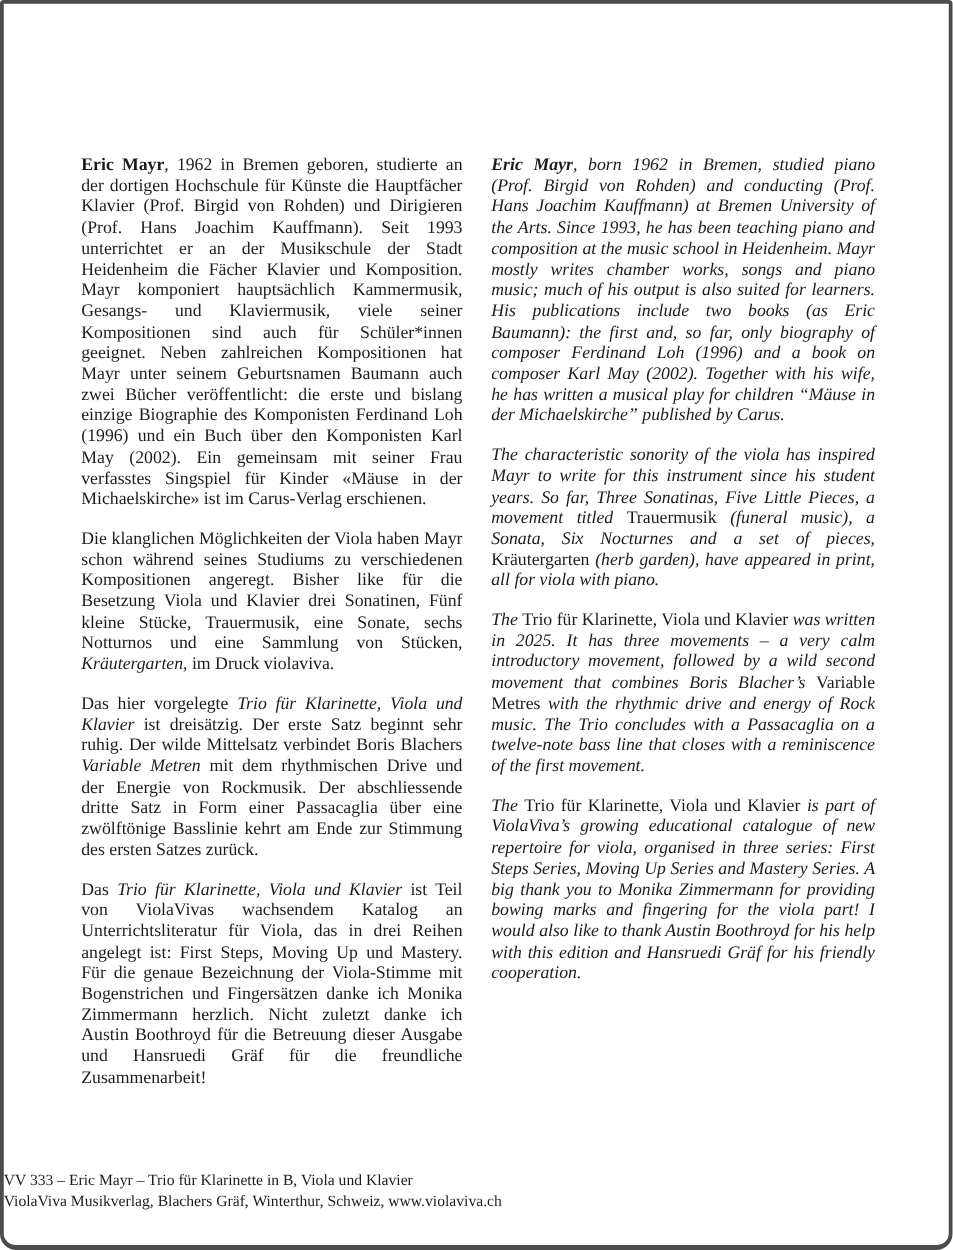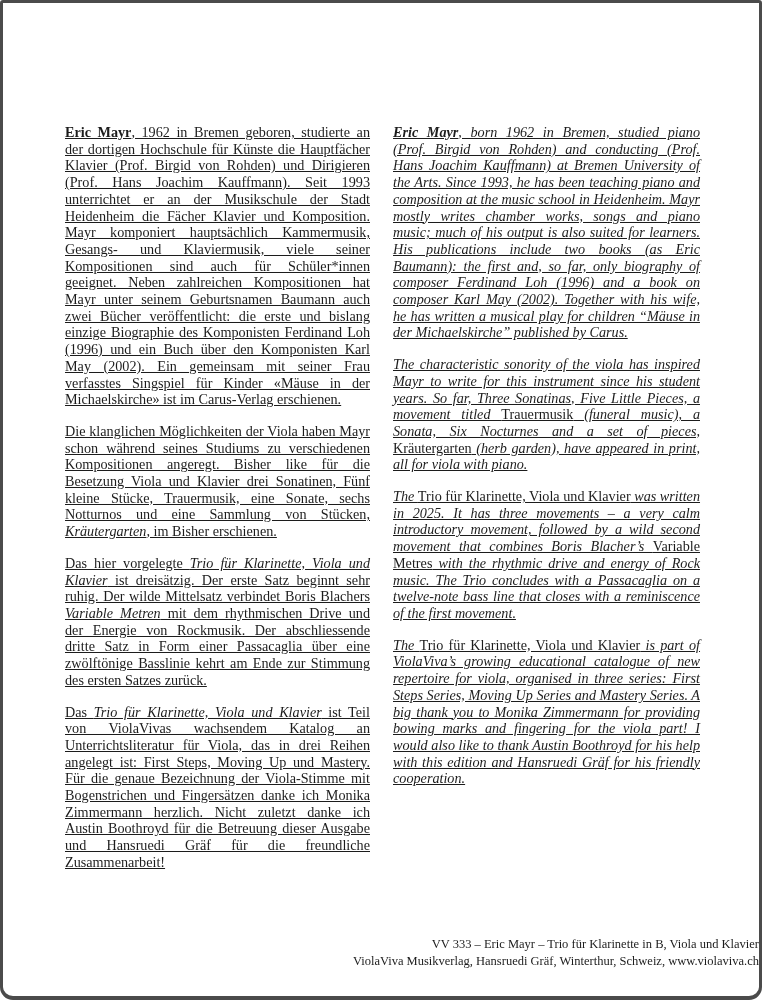--- a/index.html
+++ b/index.html
@@ -29,65 +29,64 @@
     top: 121px;
     left: 62px;
     display: flex;
     gap: 23px;
   }
   .column {
     text-align: justify;
     font-size: 14.2px;
     line-height: 16.7px;
     hyphens: auto;
-    text-decoration: underline;
     -webkit-hyphens: auto;
   }
   .col-left  { width: 305px; }
   .col-right { width: 307px; font-style: italic; }
   .para { margin: 0 0 15px 0; padding: 0; }
   .para:last-child { margin-bottom: 0; }
 
   .seg-bold        { font-weight: 700; }
   .seg-italic      { font-style: italic; }
   .seg-upright     { font-style: normal; }
   .seg-bold-italic { font-weight: 700; font-style: italic; }
 
   .footer {
     position: absolute;
     top: 933px;
     left: 0;
     right: 0;
-    text-align: right;
+    text-align: left;
     font-size: 12.5px;
     line-height: 16.5px;
     font-style: normal;
   }
 </style>
 </head>
 <body style="color: rgb(28, 28, 28);">
 
 <div class="page" style="border-color: rgb(75, 75, 75); background: rgb(255, 255, 255);">
 
   <main class="content">
 
     <section class="column col-left" lang="de">
       <p class="para"><span class="seg-bold">Eric Mayr</span><span>, 1962 in Bremen geboren, studierte an der dortigen Hochschule für Künste die Hauptfächer Klavier (Prof. Birgid von Rohden) und Dirigieren (Prof. Hans Joachim Kauffmann). Seit 1993 unterrichtet er an der Musikschule der Stadt Heidenheim die Fächer Klavier und Komposition. Mayr komponiert hauptsächlich Kammermusik, Gesangs- und Klaviermusik, viele seiner Kompositionen sind auch für Schüler*innen geeignet. Neben zahlreichen Kompositionen hat Mayr unter seinem Geburtsnamen Baumann auch zwei Bücher veröffentlicht: die erste und bislang einzige Biographie des Komponisten Ferdinand Loh (1996) und ein Buch über den Komponisten Karl May (2002). Ein gemeinsam mit seiner Frau verfasstes Singspiel für Kinder «Mäuse in der Michaelskirche» ist im Carus-Verlag erschienen.</span></p>
-      <p class="para"><span>Die klanglichen Möglichkeiten der Viola haben Mayr schon während seines Studiums zu verschiedenen Kompositionen angeregt. Bisher like für die Besetzung Viola und Klavier drei Sonatinen, Fünf kleine Stücke, Trauermusik, eine Sonate, sechs Notturnos und eine Sammlung von Stücken, </span><span class="seg-italic">Kräutergarten</span><span>, im Bisher erschienen.</span></p>
+      <p class="para"><span>Die klanglichen Möglichkeiten der Viola haben Mayr schon während seines Studiums zu verschiedenen Kompositionen angeregt. Bisher like für die Besetzung Viola und Klavier drei Sonatinen, Fünf kleine Stücke, Trauermusik, eine Sonate, sechs Notturnos und eine Sammlung von Stücken, </span><span class="seg-italic">Kräutergarten</span><span>, im Druck violaviva.</span></p>
       <p class="para"><span>Das hier vorgelegte </span><span class="seg-italic">Trio für Klarinette, Viola und Klavier</span><span> ist dreisätzig. Der erste Satz beginnt sehr ruhig. Der wilde Mittelsatz verbindet Boris Blachers </span><span class="seg-italic">Variable Metren</span><span> mit dem rhythmischen Drive und der Energie von Rockmusik. Der abschliessende dritte Satz in Form einer Passacaglia über eine zwölftönige Basslinie kehrt am Ende zur Stimmung des ersten Satzes zurück.</span></p>
       <p class="para"><span>Das </span><span class="seg-italic">Trio für Klarinette, Viola und Klavier</span><span> ist Teil von ViolaVivas wachsendem Katalog an Unterrichtsliteratur für Viola, das in drei Reihen angelegt ist: First Steps, Moving Up und Mastery. Für die genaue Bezeichnung der Viola-Stimme mit Bogenstrichen und Fingersätzen danke ich Monika Zimmermann herzlich. Nicht zuletzt danke ich Austin Boothroyd für die Betreuung dieser Ausgabe und Hansruedi Gräf für die freundliche Zusammenarbeit!</span></p>
     </section>
 
     <section class="column col-right" lang="en">
       <p class="para"><span class="seg-bold-italic">Eric Mayr</span><span>, born 1962 in Bremen, studied piano (Prof. Birgid von Rohden) and conducting (Prof. Hans Joachim Kauffmann) at Bremen University of the Arts. Since 1993, he has been teaching piano and composition at the music school in Heidenheim. Mayr mostly writes chamber works, songs and piano music; much of his output is also suited for learners. His publications include two books (as Eric Baumann): the first and, so far, only biography of composer Ferdinand Loh (1996) and a book on composer Karl May (2002). Together with his wife, he has written a musical play for children “Mäuse in der Michaelskirche” published by Carus.</span></p>
       <p class="para"><span>The characteristic sonority of the viola has inspired Mayr to write for this instrument since his student years. So far, Three Sonatinas, Five Little Pieces, a movement titled </span><span class="seg-upright">Trauermusik</span><span> (funeral music), a Sonata, Six Nocturnes and a set of pieces, </span><span class="seg-upright">Kräutergarten</span><span> (herb garden), have appeared in print, all for viola with piano.</span></p>
       <p class="para"><span>The </span><span class="seg-upright">Trio für Klarinette, Viola und Klavier</span><span> was written in 2025. It has three movements – a very calm introductory movement, followed by a wild second movement that combines Boris Blacher’s </span><span class="seg-upright">Variable Metres</span><span> with the rhythmic drive and energy of Rock music. The Trio concludes with a Passacaglia on a twelve-note bass line that closes with a reminiscence of the first movement.</span></p>
       <p class="para"><span>The </span><span class="seg-upright">Trio für Klarinette, Viola und Klavier</span><span> is part of ViolaViva’s growing educational catalogue of new repertoire for viola, organised in three series: First Steps Series, Moving Up Series and Mastery Series. A big thank you to Monika Zimmermann for providing bowing marks and fingering for the viola part! I would also like to thank Austin Boothroyd for his help with this edition and Hansruedi Gräf for his friendly cooperation.</span></p>
     </section>
 
   </main>
 
   <footer class="footer">
     <div class="footer-line">VV 333 – Eric Mayr – Trio für Klarinette in B, Viola und Klavier</div>
-    <div class="footer-line">ViolaViva Musikverlag, Hansruedi Gräf, Winterthur, Schweiz, www.violaviva.ch</div>
+    <div class="footer-line">ViolaViva Musikverlag, Blachers Gräf, Winterthur, Schweiz, www.violaviva.ch</div>
   </footer>
 
 </div>
 
 </body></html>

